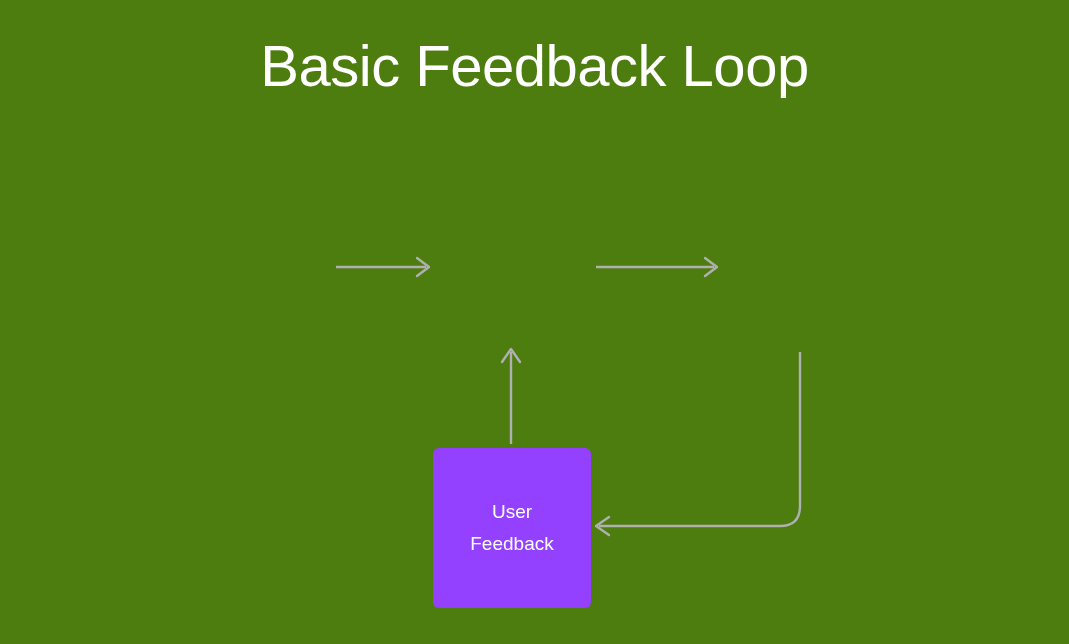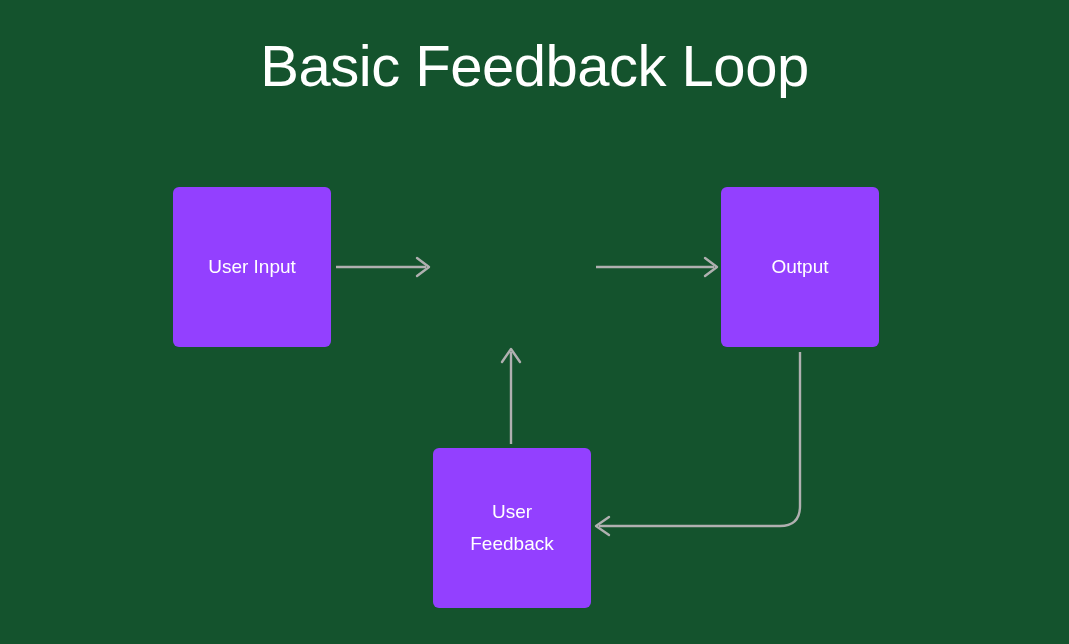--- a/index.html
+++ b/index.html
@@ -10,21 +10,21 @@
     width: 1069px;
     height: 644px;
     overflow: hidden;
     font-family: "Liberation Sans", sans-serif;
     -webkit-font-smoothing: antialiased;
   }
   #canvas {
     position: relative;
     width: 1069px;
     height: 644px;
-    background: #14532d;
+    background: #4d7c0f;
   }
   #diagram-title {
     position: absolute;
     left: 0;
     top: 30px;
     width: 1069px;
     text-align: center;
     color: #ffffff;
     font-size: 58px;
     font-weight: 400;
@@ -86,27 +86,21 @@
       <path d="M 800 352 L 800 506 Q 800 526 780 526 L 599 526" fill="none" stroke="#b0b0b0" stroke-width="2.4" stroke-linecap="butt" stroke-linejoin="round"></path>
       <path d="M 609 517 L 596 526 L 609 535" fill="none" stroke="#b0b0b0" stroke-width="2.4" stroke-linecap="round" stroke-linejoin="round"></path>
     </g>
 
     <g>
       <path d="M 511 444 L 511 352" fill="none" stroke="#b0b0b0" stroke-width="2.4" stroke-linecap="butt"></path>
       <path d="M 502 362 L 511 349 L 520 362" fill="none" stroke="#b0b0b0" stroke-width="2.4" stroke-linecap="round" stroke-linejoin="round"></path>
     </g>
   </svg>
 
-  <div class="node" id="node-user-input">
-    <span class="node-label">User Input</span>
-  </div>
 
 
-  <div class="node" id="node-output">
-    <span class="node-label">Output</span>
-  </div>
 
   <div class="node" id="node-user-feedback">
     <span class="node-label">User
 Feedback</span>
   </div>
 
 </div>
 
 </body></html>

